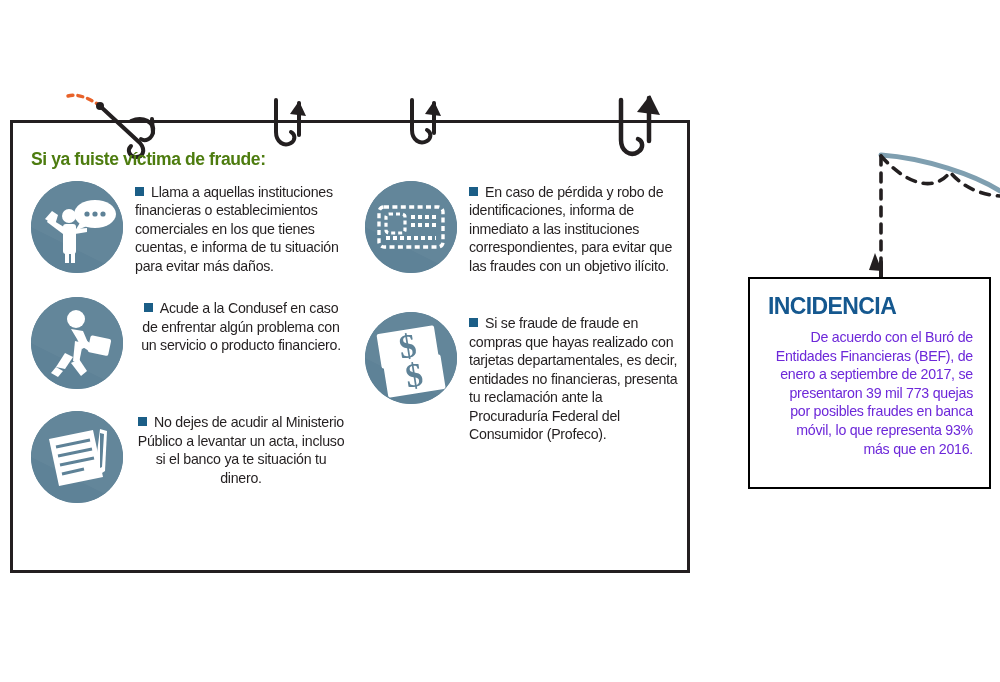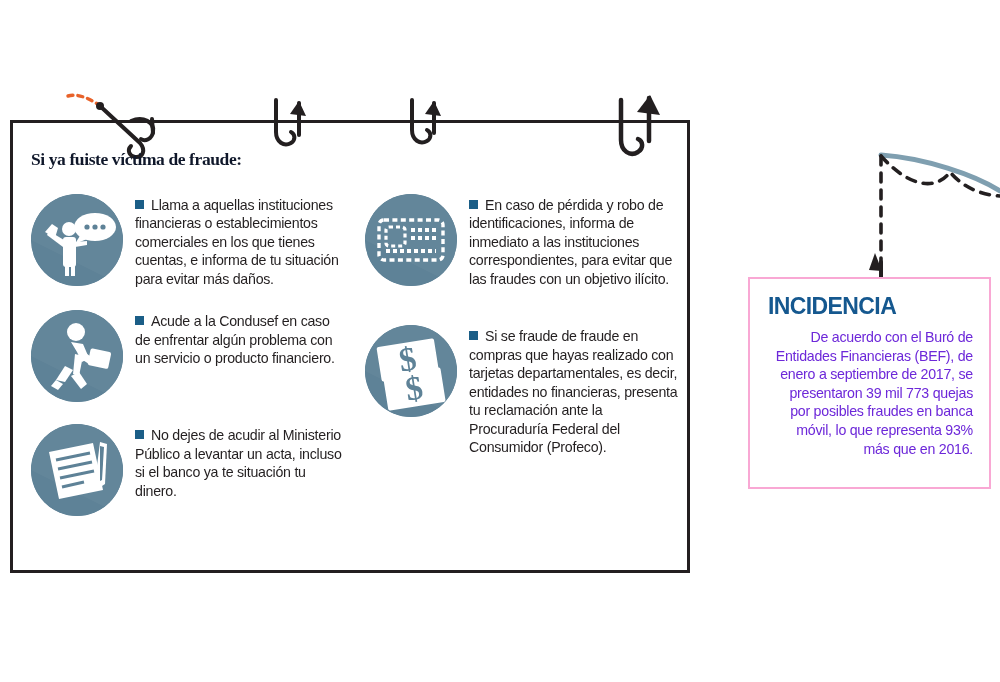--- a/index.html
+++ b/index.html
@@ -38,23 +38,22 @@
     background: transparent;
   }
 
   #panel-title {
     position: absolute;
     left: 18px;
     top: 26px;
     font-size: 17.5px;
     font-weight: bold;
     letter-spacing: -0.4px;
-    color: #0f172a;
+    color: #4d7c0f;
     white-space: nowrap;
-    font-family: Liberation Serif, serif;
   }
 
   .tips-columns {
     position: absolute;
     left: 18px;
     top: 58px;
     width: 650px;
     display: flex;
     gap: 18px;
   }
@@ -63,21 +62,20 @@
     display: flex;
     flex-direction: column;
   }
   .tips-col.col-right {
     padding-top: 0px;
   }
 
   .tip-item {
     display: flex;
     align-items: flex-start;
-    margin-top: 13px;
   }
   .tip-icon {
     width: 92px;
     height: 92px;
     flex: 0 0 92px;
     border-radius: 50%;
     position: relative;
     overflow: hidden;
     background: #5e8297;
   }
@@ -94,32 +92,32 @@
   .bullet-sq {
     display: inline-block;
     width: 9px;
     height: 9px;
     background: #1b5e87;
     margin-right: 7px;
     vertical-align: 1px;
   }
 
   
-  .col-left .tip-item + .tip-item { margin-top: 22px; }
+  .col-left .tip-item + .tip-item { margin-top: 22px; text-align: center; }
   .col-right .tip-item + .tip-item { margin-top: 37px; }
 
   
   #incidencia-card {
     position: absolute;
     left: 748px;
     top: 277px;
     width: 243px;
     height: 212px;
     box-sizing: border-box;
-    border: 2px solid #f9a8d4;
+    border: 2px solid #000000;
     background: #ffffff;
     padding: 16px 16px 12px 18px;
   }
   #incidencia-title {
     font-size: 23px;
     font-weight: bold;
     color: #15588f;
     letter-spacing: -0.6px;
     line-height: 1;
     margin-bottom: 10px;

